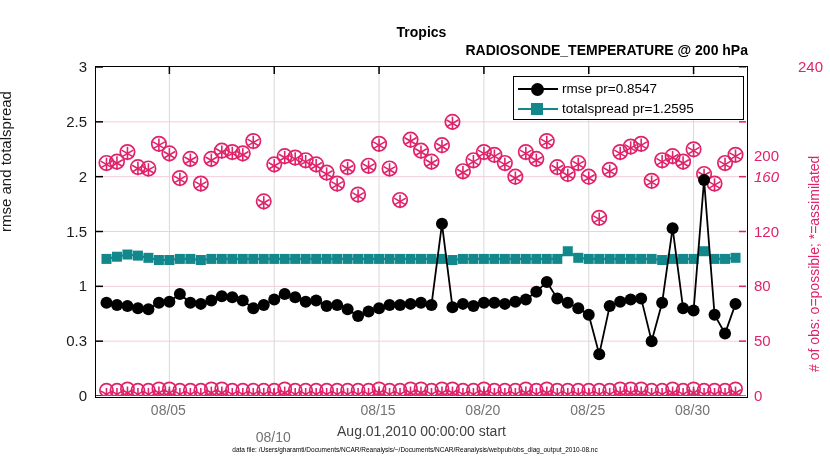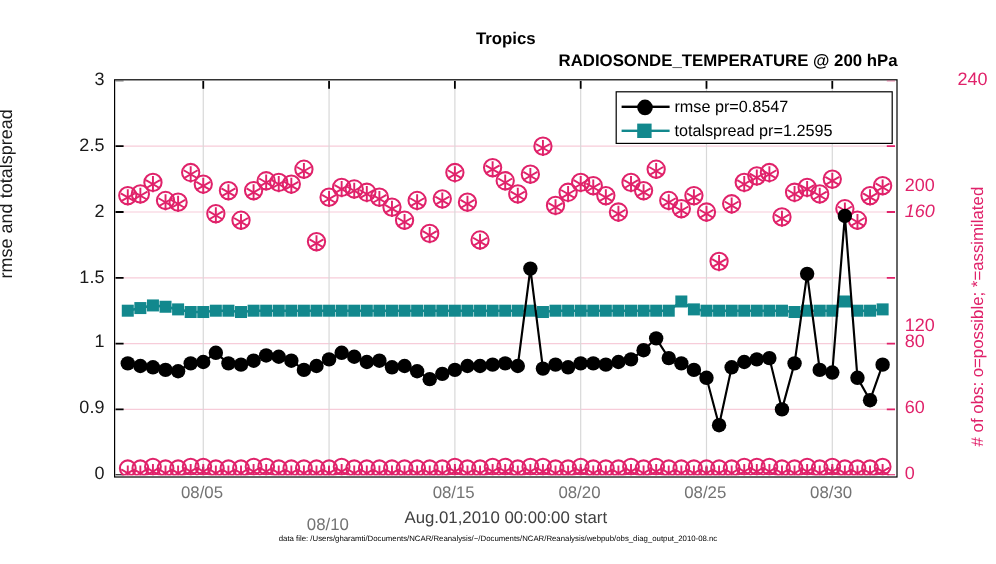--- a/index.html
+++ b/index.html
@@ -832,32 +832,32 @@
       </svg>
   </div>
 
   <div id="ylabel-left">rmse and totalspread</div>
   <div id="ylabel-right"># of obs: o=possible; *=assimilated</div>
   <div id="xlabel">Aug.01,2010 00:00:00 start</div>
   <div id="footer-note">data file: /Users/gharamti/Documents/NCAR/Reanalysis/~/Documents/NCAR/Reanalysis/webpub/obs_diag_output_2010-08.nc</div>
 
   <div id="ticks-left">
       <div class="ytick-label-left" style="left: 37px; top: 395px;">0</div>
-      <div class="ytick-label-left" style="left: 37px; top: 340.167px;">0.9</div>
+      <div class="ytick-label-left" style="left: 37px; top: 340.167px;">0.3</div>
       <div class="ytick-label-left" style="left: 37px; top: 285.333px;">1</div>
       <div class="ytick-label-left" style="left: 37px; top: 230.5px;">1.5</div>
       <div class="ytick-label-left" style="left: 37px; top: 175.667px;">2</div>
       <div class="ytick-label-left" style="left: 37px; top: 120.833px;">2.5</div>
       <div class="ytick-label-left" style="left: 37px; top: 66px;">3</div>
     </div>
   <div id="ticks-right">
       <div class="ytick-label-right" style="left: 754px; top: 395px;">0</div>
-      <div class="ytick-label-right" style="left: 754px; top: 340.167px;">60</div>
+      <div class="ytick-label-right" style="left: 754px; top: 340.167px;">50</div>
       <div class="ytick-label-right" style="left: 754px; top: 285.333px;">80</div>
-      <div class="ytick-label-right" style="left: 754px; top: 230.5px; margin-top: 40px;">120</div>
+      <div class="ytick-label-right" style="left: 754px; top: 230.5px;">120</div>
       <div class="ytick-label-right" style="left: 754px; top: 175.667px; font-style: italic;">160</div>
       <div class="ytick-label-right" style="left: 754px; top: 120.833px; margin-top: 34px;">200</div>
       <div class="ytick-label-right" style="left: 798px; top: 66px;">240</div>
     </div>
   <div id="ticks-x">
       <div class="xtick-label" style="left: 168.387px;">08/05</div>
       <div class="xtick-label" style="left: 273.226px; margin-top: 27px;">08/10</div>
       <div class="xtick-label" style="left: 378.065px;">08/15</div>
       <div class="xtick-label" style="left: 482.903px;">08/20</div>
       <div class="xtick-label" style="left: 587.742px;">08/25</div>

